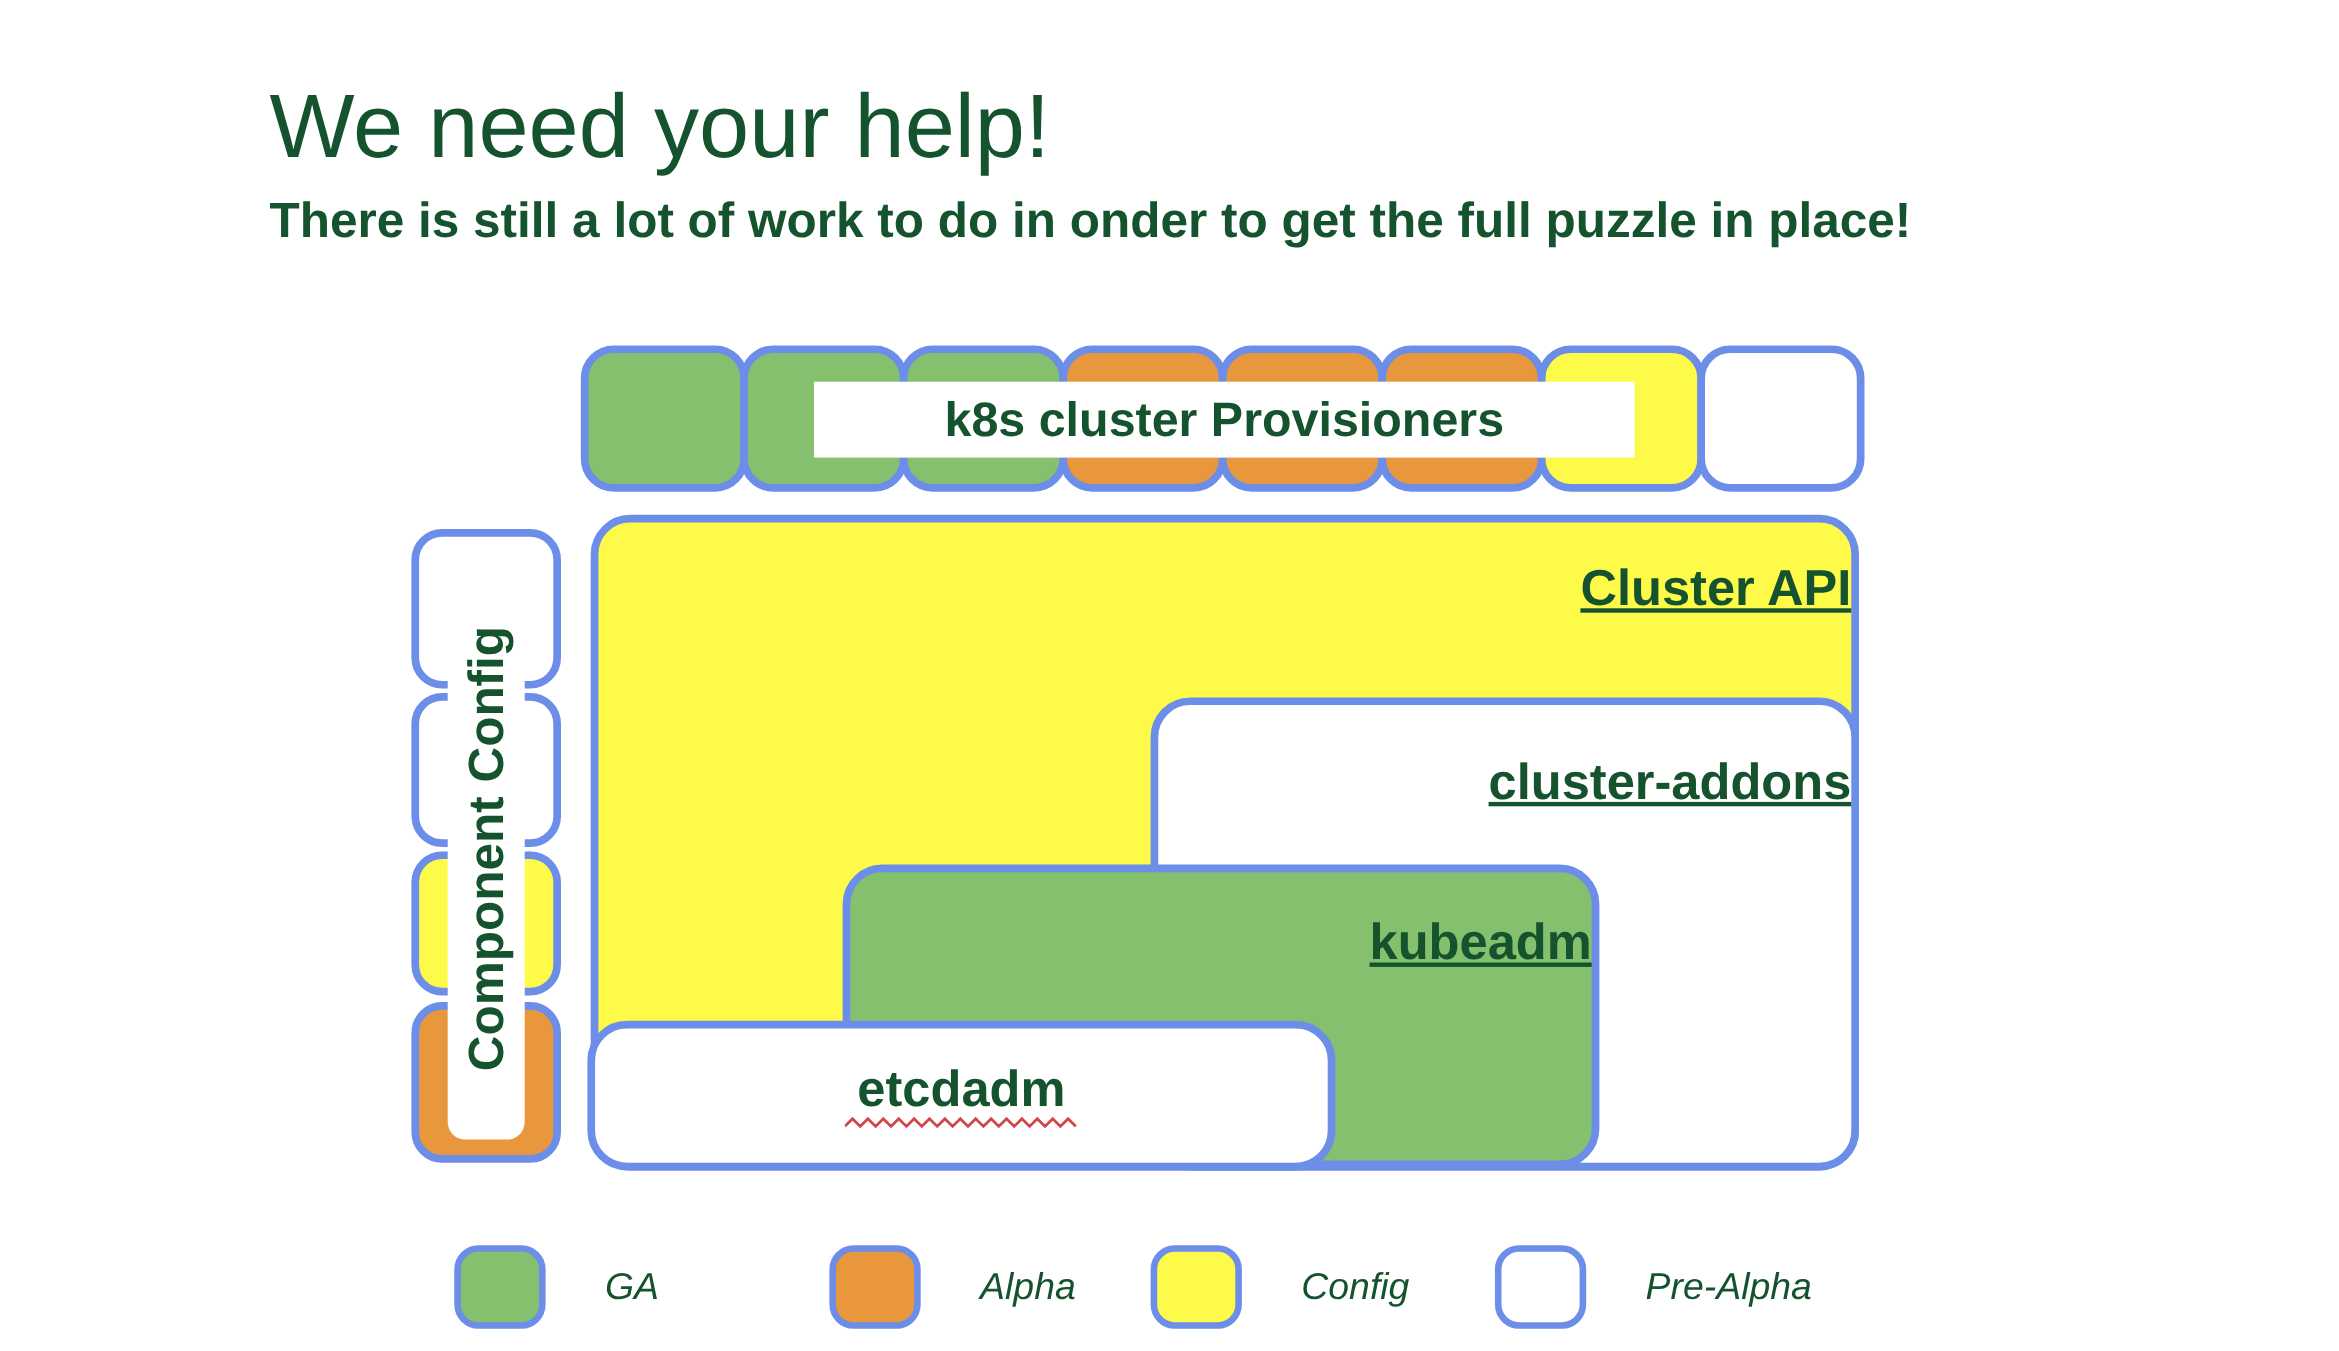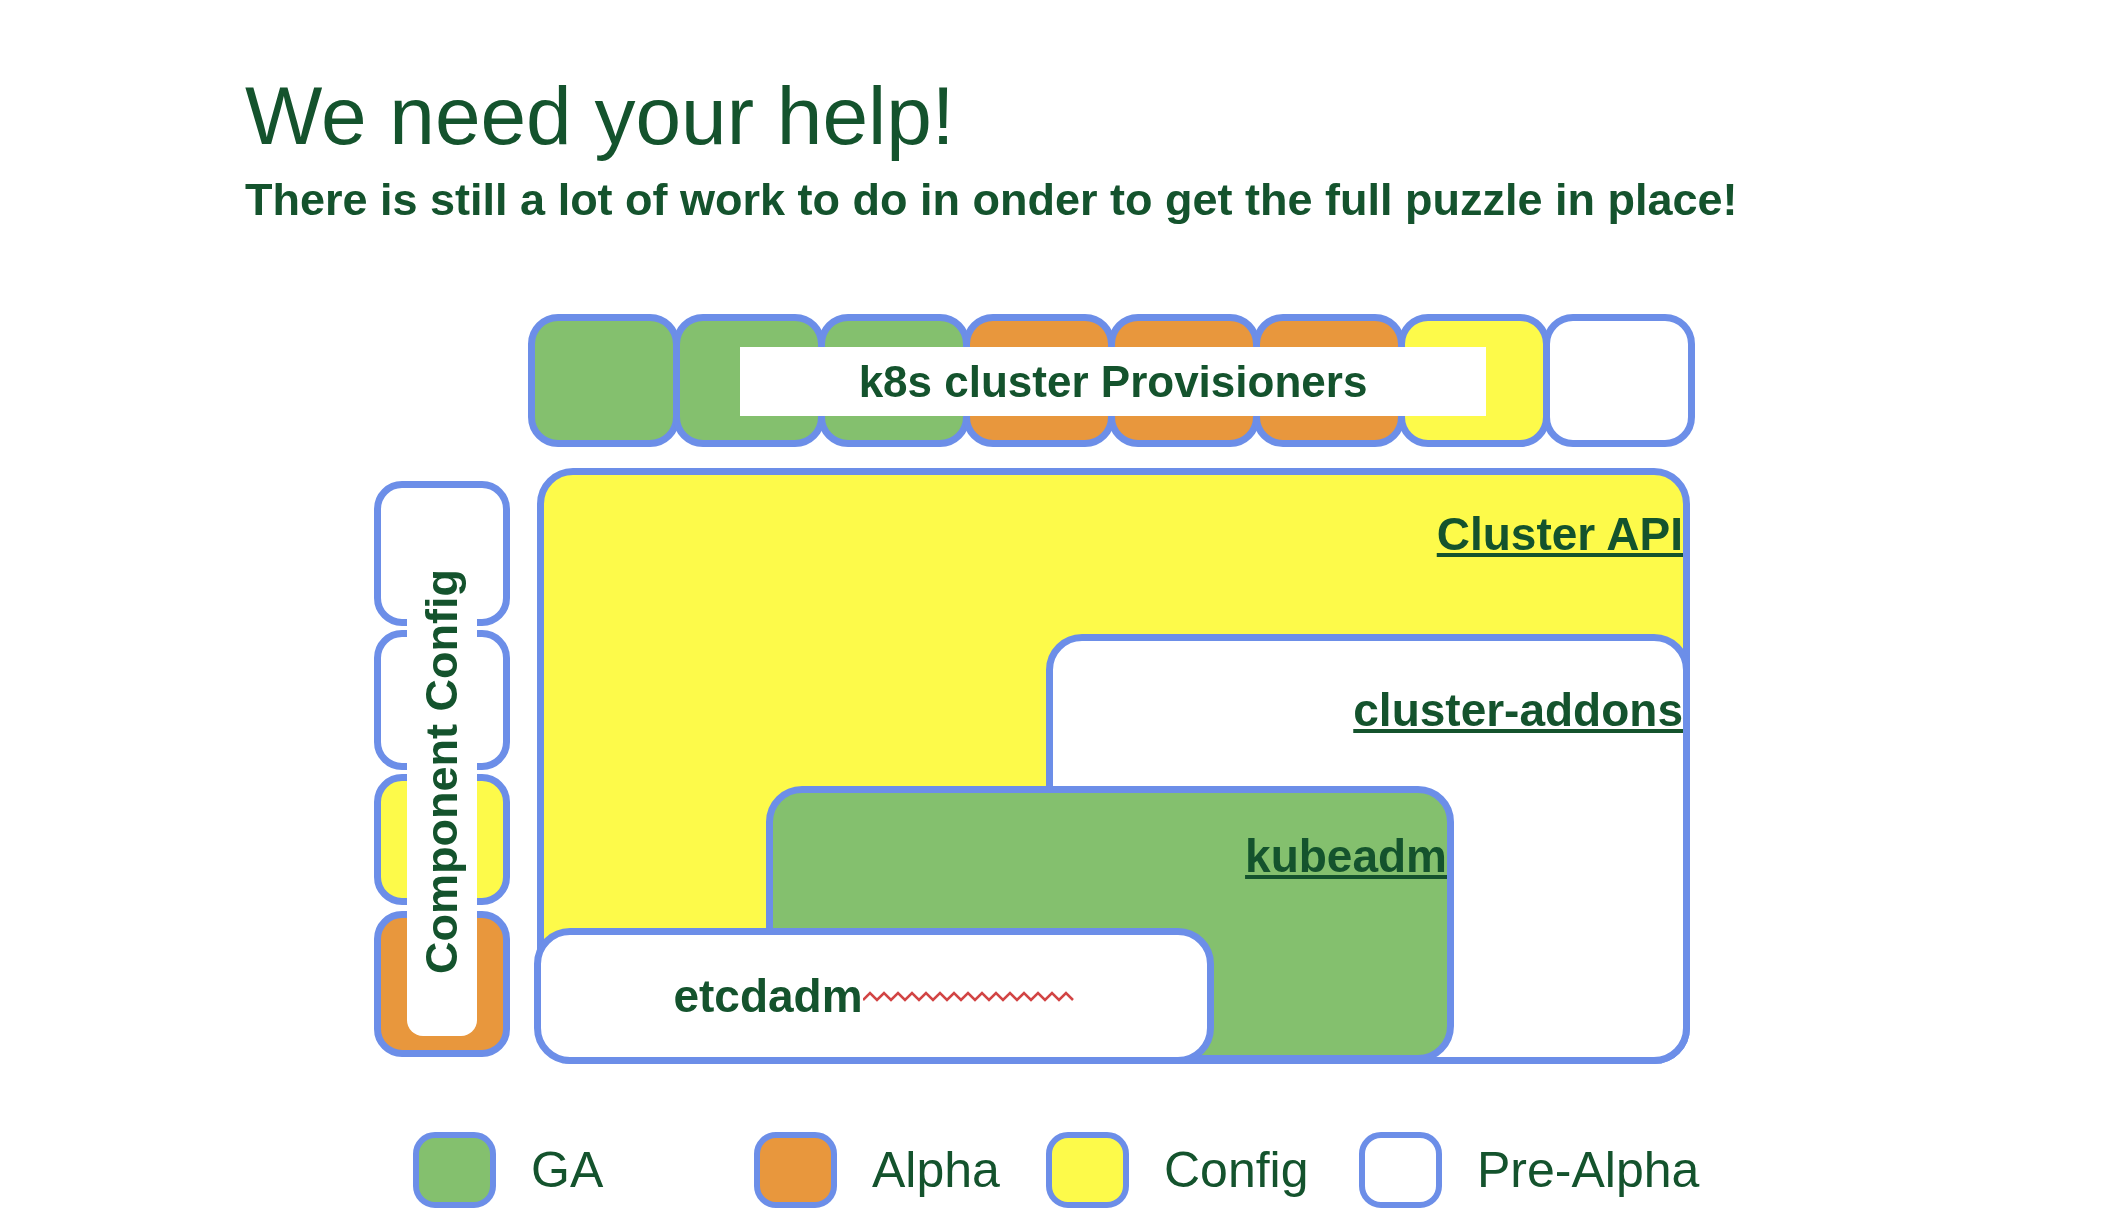--- a/index.html
+++ b/index.html
@@ -30,21 +30,21 @@
     position:absolute;box-sizing:border-box;border:7px solid var(--blue);
     border-radius:36px;
   }
   .blk-label{
     position:absolute;left:0;right:0;text-align:right;font-size:46px;font-weight:700;text-decoration:underline;
   }
   .cluster-api{left:537px;top:468px;width:1153px;height:596px;background:var(--alpha);z-index:1;}
   .cluster-addons{left:1046px;top:634px;width:644px;height:430px;background:#fff;z-index:2;}
   .kubeadm{left:766px;top:786px;width:688px;height:276px;background:var(--ga);z-index:3;}
   .etcdadm{left:534px;top:928px;width:680px;height:136px;background:#fff;z-index:4;
-    display:flex;flex-direction:row;align-items:center;justify-content:center;}
+    display:flex;flex-direction:column;align-items:center;justify-content:center;}
   .etcdadm .word{font-size:46px;font-weight:700;line-height:1.05;}
   .squiggle{display:block;margin-top:2px;}
   
   .cc-seg{
     position:absolute;left:374px;width:136px;box-sizing:border-box;
     border:7px solid var(--blue);border-radius:28px;background:#fff;
   }
   .cc-label-box{
     position:absolute;left:407px;top:506px;width:70px;height:530px;background:#fff;
     border-radius:16px;z-index:6;display:flex;align-items:center;justify-content:center;
@@ -52,21 +52,21 @@
   .cc-label-box span{
     writing-mode:vertical-rl;transform:rotate(180deg);
     font-size:45px;font-weight:700;white-space:nowrap;
   }
   
   .legend-item{position:absolute;top:1132px;display:flex;align-items:center;}
   .swatch{
     width:83px;height:76px;box-sizing:border-box;border:6px solid var(--blue);
     border-radius:22px;background:#fff;flex:0 0 auto;
   }
-  .legend-label{margin-left:35px;font-size:50px;font-weight:400;white-space:nowrap;}
+  .legend-label{margin-left:54px;font-size:34px;font-weight:400;white-space:nowrap;font-style:italic;}
 </style>
 </head>
 <body>
 
 <div class="stage">
 
   <h1 class="title">We need your help!</h1>
   <div class="subtitle">There is still a lot of work to do in onder to get the full puzzle in place!</div>
 
   <div class="pieces" id="pieces">

